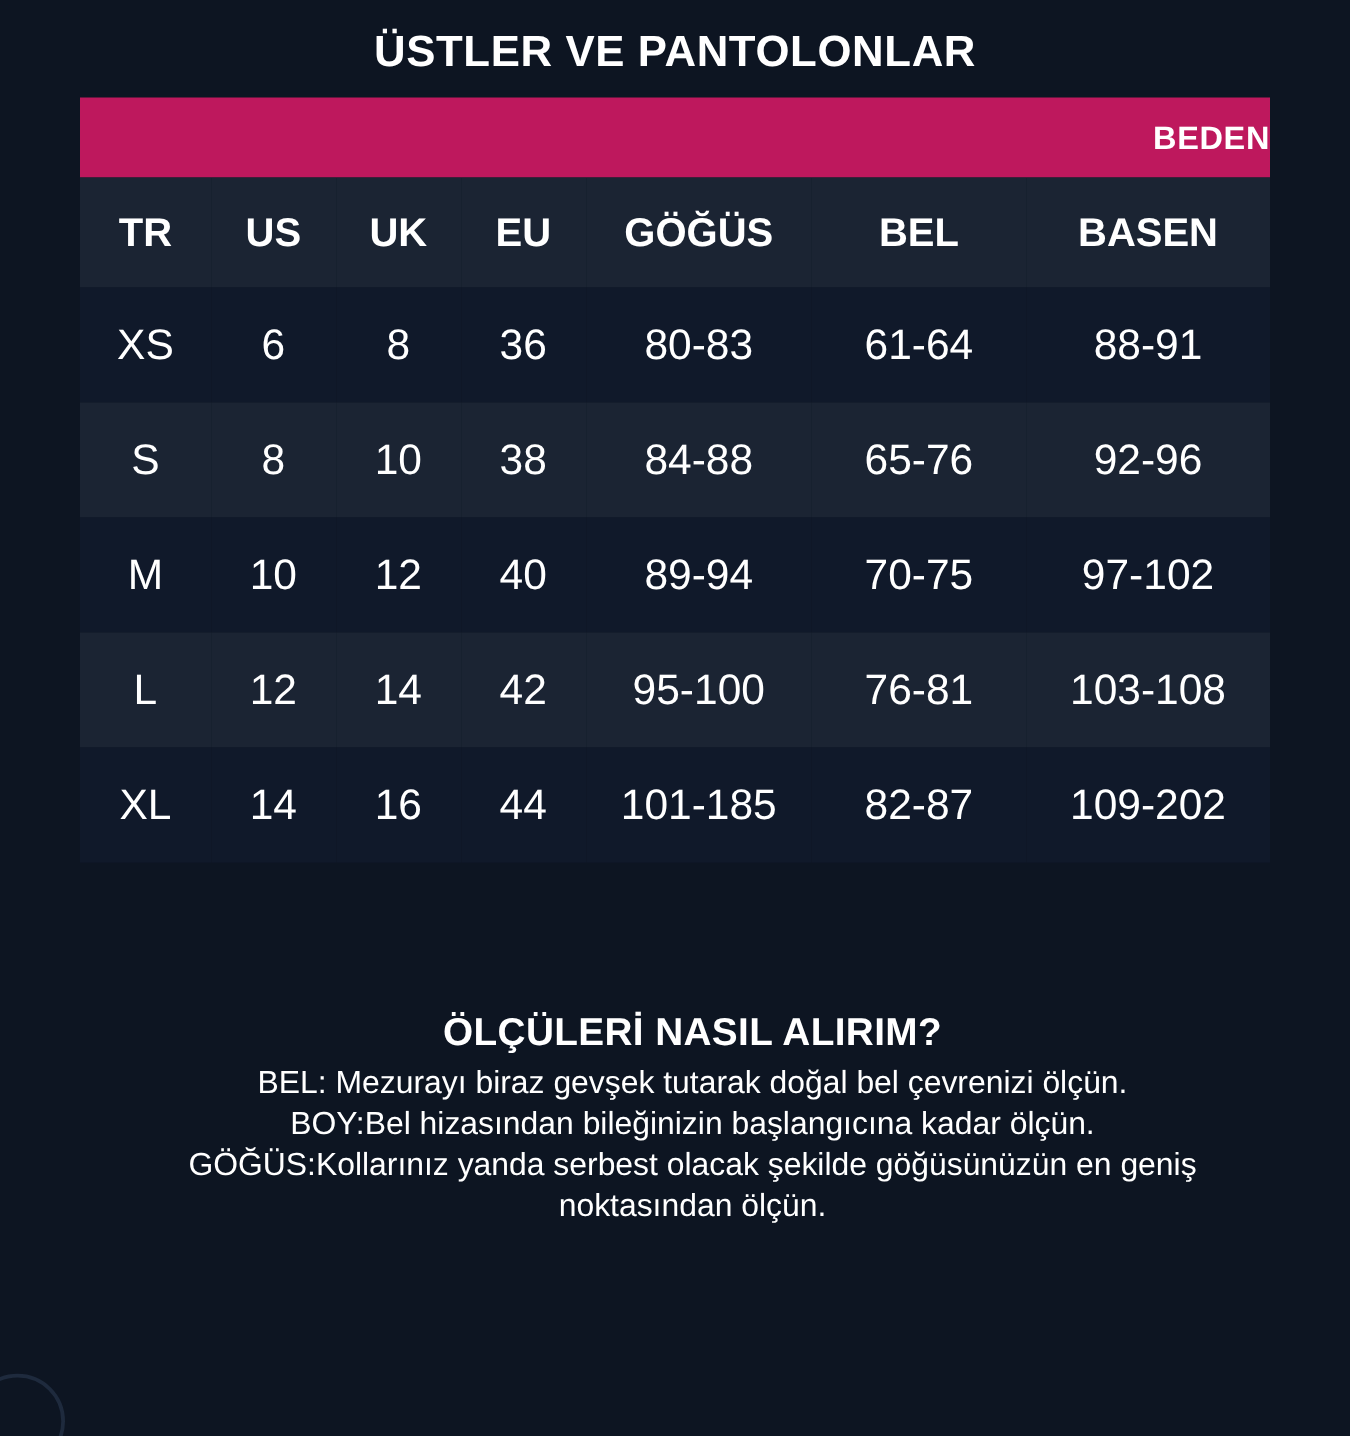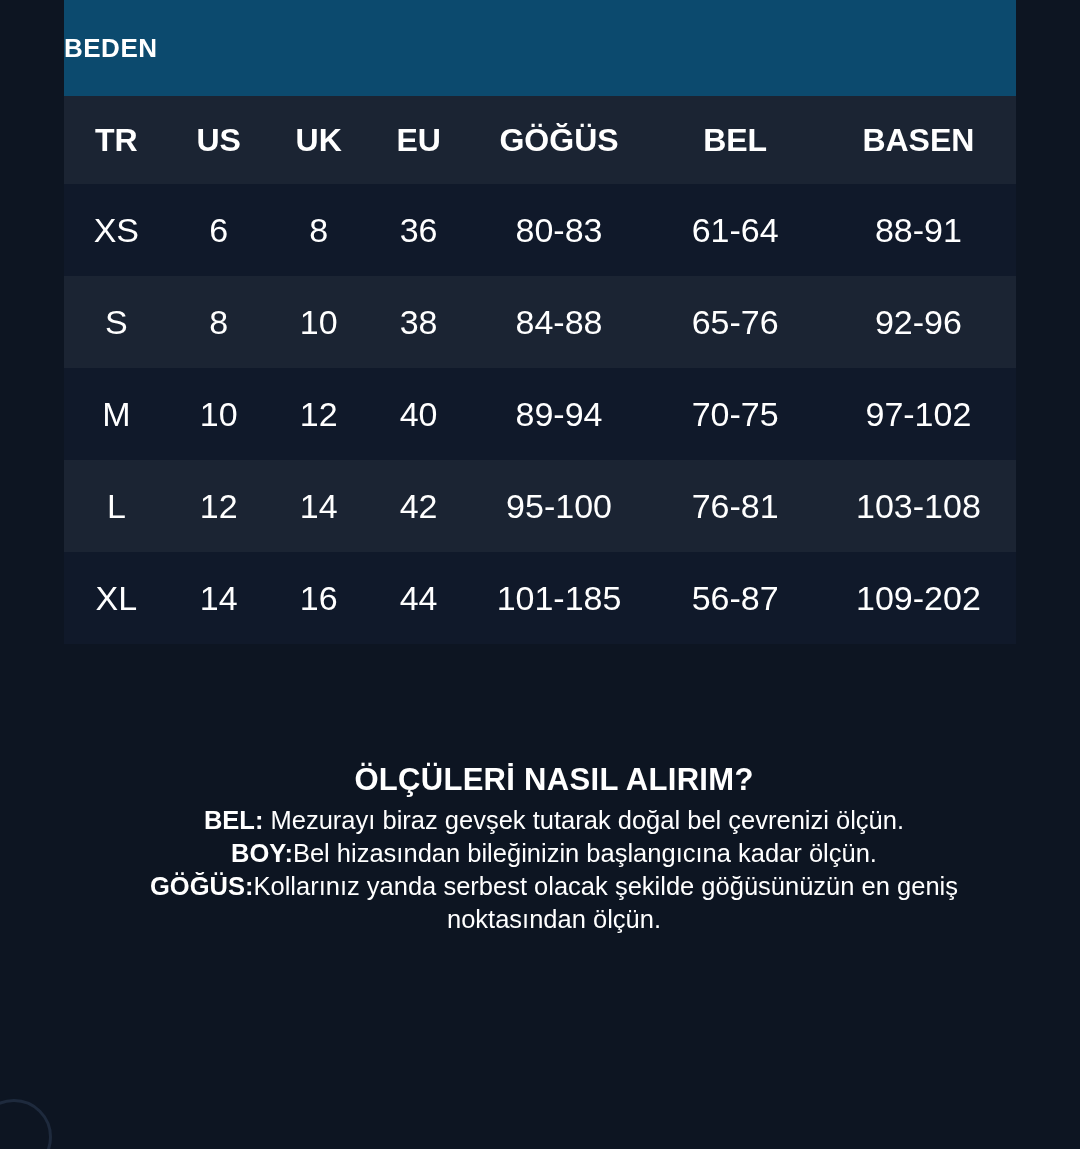--- a/index.html
+++ b/index.html
@@ -39,25 +39,25 @@
   table.size-table {
     border-collapse: collapse;
     width: 100%;
     table-layout: fixed;
   }
   table.size-table td, table.size-table th {
     padding: 0;
     margin: 0;
   }
   .beden-row td {
-    background: #0c4a6e;
-    text-align: left;
+    background: #be185d;
+    text-align: right;
     font-size: 26px;
     font-weight: bold;
-    height: 96px;
+    height: 64px;
     vertical-align: middle;
     letter-spacing: 0.5px;
   }
   .head-row td {
     background: #1b2433;
     text-align: center;
     font-size: 32px;
     font-weight: bold;
     height: 88px;
     vertical-align: middle;
@@ -97,38 +97,39 @@
     margin-bottom: 6px;
   }
   .howto-line {
     font-size: 25.5px;
     line-height: 1.29;
     color: #ffffff;
     margin: 0 auto;
     max-width: 940px;
   }
   .howto-line b {
-    font-weight: bold;
+    font-weight: normal;
   }
   .corner-arc {
     position: absolute;
     left: -24px;
     bottom: -26px;
     width: 70px;
     height: 70px;
     border: 3px solid #1e2a3d;
     border-radius: 50%;
     background: transparent;
   }
 </style>
 </head>
 <body>
 
 <div class="page">
 
+  <div class="main-title">ÜSTLER VE PANTOLONLAR</div>
 
   <div class="table-wrap">
     <table class="size-table">
       <colgroup>
         <col class="col-tr">
           <col class="col-us">
           <col class="col-uk">
           <col class="col-eu">
         <col class="col-gogus">
           <col class="col-bel">
@@ -183,21 +184,21 @@
           <td>95-100</td>
           <td>76-81</td>
           <td>103-108</td>
         </tr>
         <tr class="data-row odd">
           <td>XL</td>
           <td>14</td>
           <td>16</td>
           <td>44</td>
           <td>101-185</td>
-          <td>56-87</td>
+          <td>82-87</td>
           <td>109-202</td>
         </tr>
       </tbody>
     </table>
   </div>
 
   <div class="howto">
     <div class="howto-title">ÖLÇÜLERİ NASIL ALIRIM?</div>
 
     <p class="howto-line">

